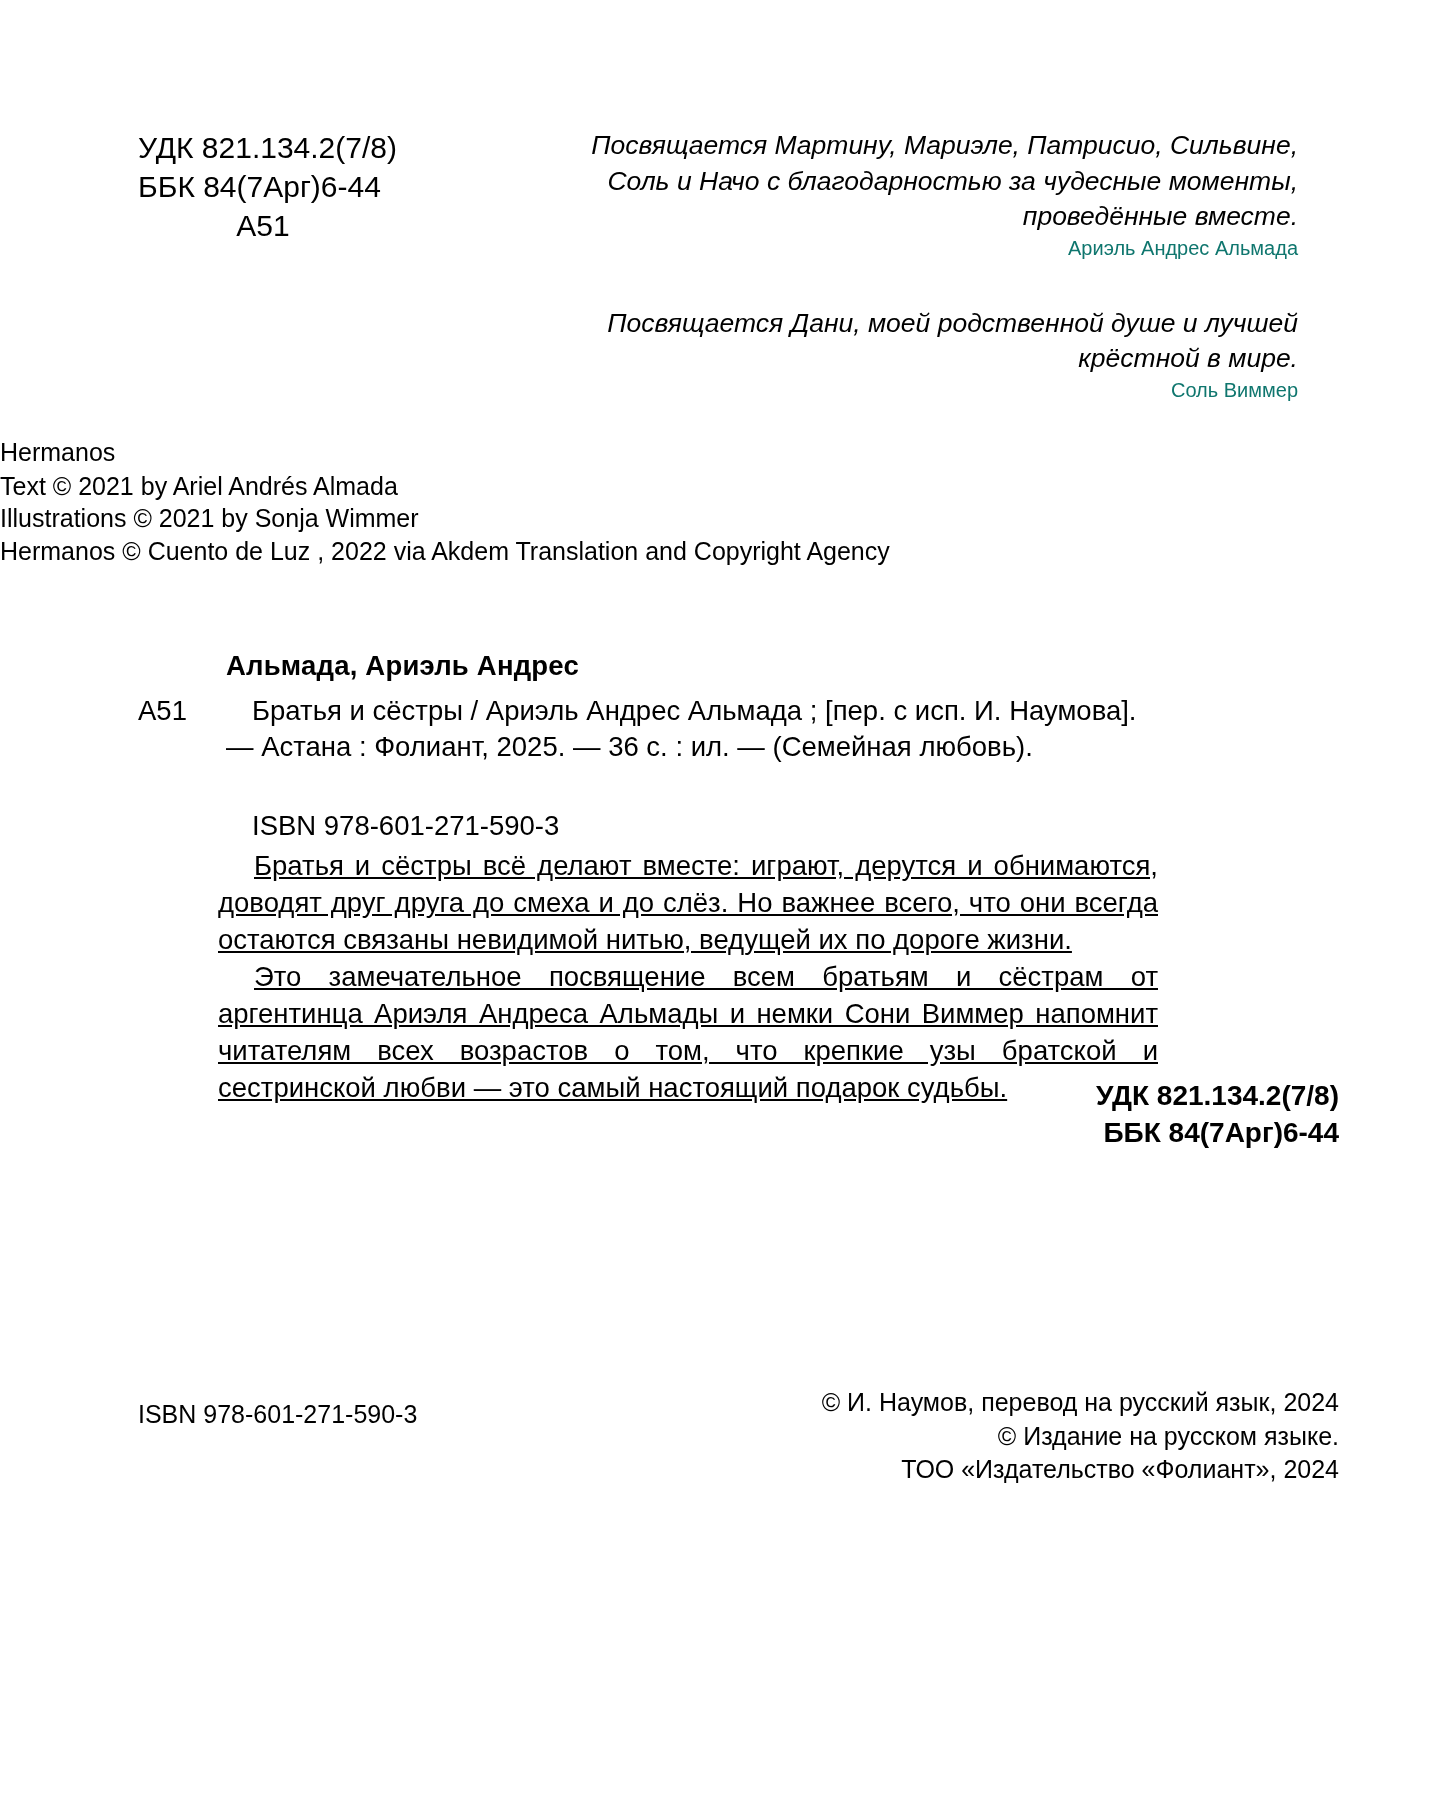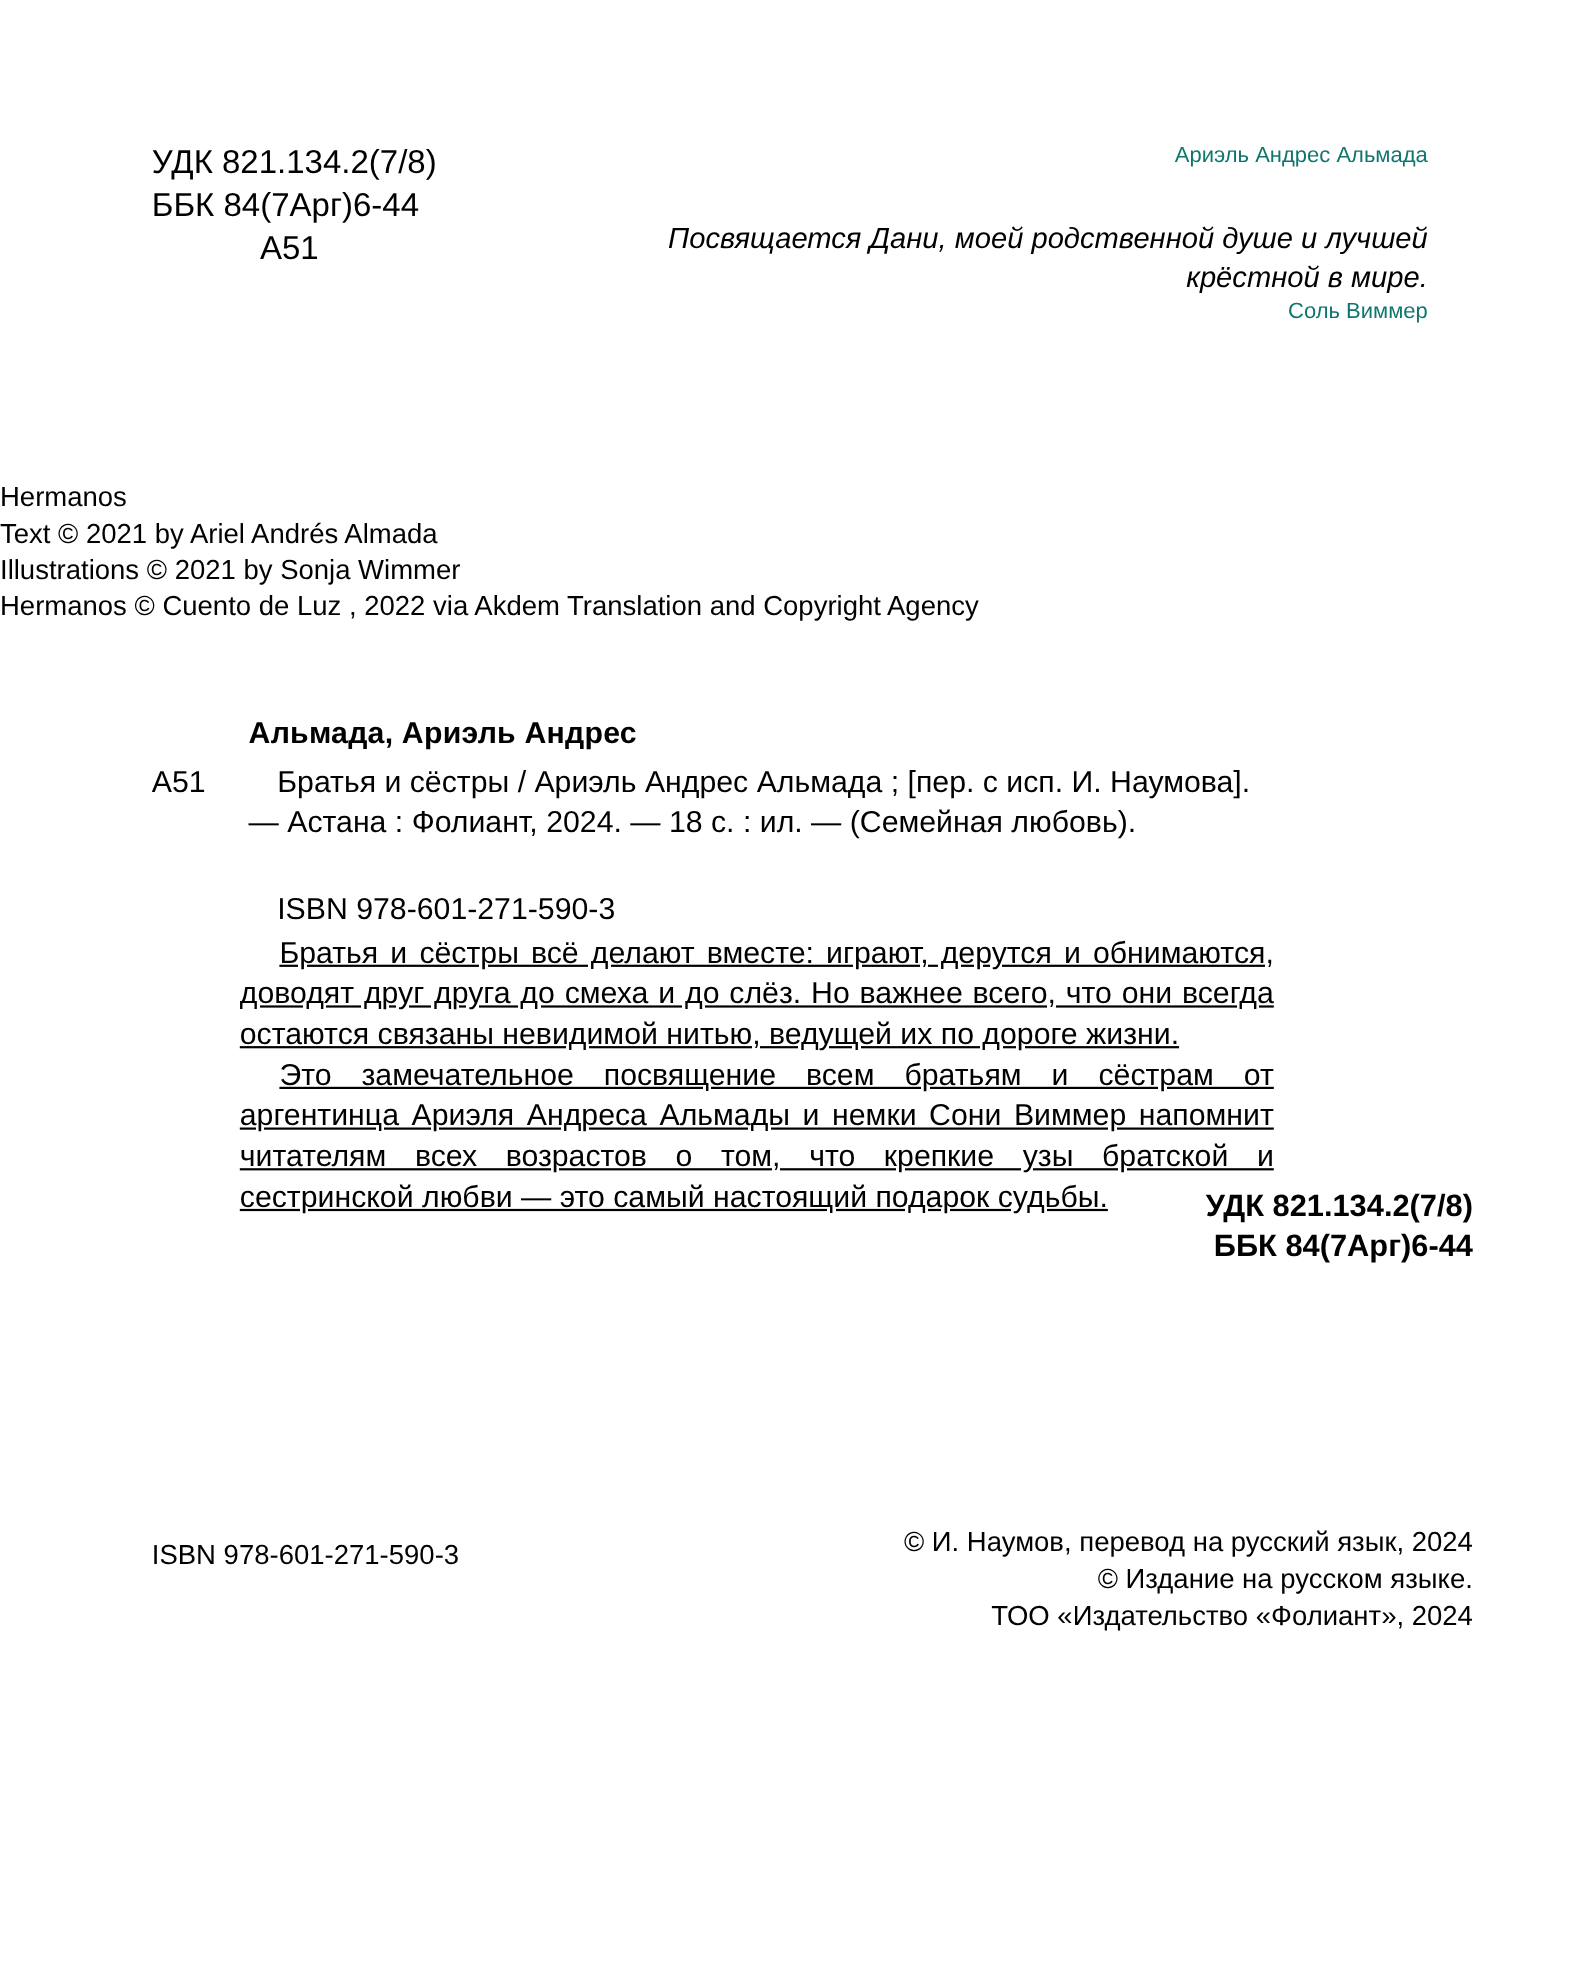--- a/index.html
+++ b/index.html
@@ -157,40 +157,41 @@
 
   <div class="top-zone">
 
     <div class="udk-block">
       <div class="udk-line">УДК 821.134.2(7/8)</div>
       <div class="udk-line">ББК 84(7Арг)6-44</div>
       <div class="udk-code">А51</div>
     </div>
 
     <div class="dedications">
+      <div class="ded-para">Посвящается Мартину, Мариэле, Патрисио, Сильвине, Соль и Начо с благодарностью за чудесные моменты, проведённые вместе.</div>
       <div class="ded-sign">Ариэль Андрес Альмада</div>
       <div class="ded-gap"></div>
       <div class="ded-para">Посвящается Дани, моей родственной душе и лучшей крёстной в мире.</div>
       <div class="ded-sign">Соль Виммер</div>
     </div>
 
   </div>
 
   <div class="orig-block">
     <div class="orig-title">Hermanos</div>
     <div>Text © 2021 by Ariel Andrés Almada</div>
     <div>Illustrations © 2021 by Sonja Wimmer</div>
     <div>Hermanos © Cuento de Luz , 2022 via Akdem Translation and Copyright Agency</div>
   </div>
 
   <div class="cip">
     <div class="cip-author">Альмада, Ариэль Андрес</div>
     <div class="cip-body">
       <span class="cip-mark">А51</span>
-      <div class="cip-desc">Братья и сёстры / Ариэль Андрес Альмада ; [пер. с исп. И. Наумова]. — Астана : Фолиант, 2024. — 18 с. : ил. — (Семейная любовь).</div>
+      <div class="cip-desc">Братья и сёстры / Ариэль Андрес Альмада ; [пер. с исп. И. Наумова]. — Астана : Фолиант, 2025. — 36 с. : ил. — (Семейная любовь).</div>
     </div>
     <div class="cip-isbn">ISBN 978-601-271-590-3</div>
   </div>
 
   <div class="annot">
     <p>Братья и сёстры всё делают вместе: играют, дерутся и обнимаются, доводят друг друга до смеха и до слёз. Но важнее всего, что они всегда остаются связаны невидимой нитью, ведущей их по дороге жизни.</p>
     <p>Это замечательное посвящение всем братьям и сёстрам от аргентинца Ариэля Андреса Альмады и немки Сони Виммер напомнит читателям всех возрастов о том, что крепкие узы братской и сестринской любви — это самый настоящий подарок судьбы.</p>
   </div>
 
   <div class="udk-repeat">

